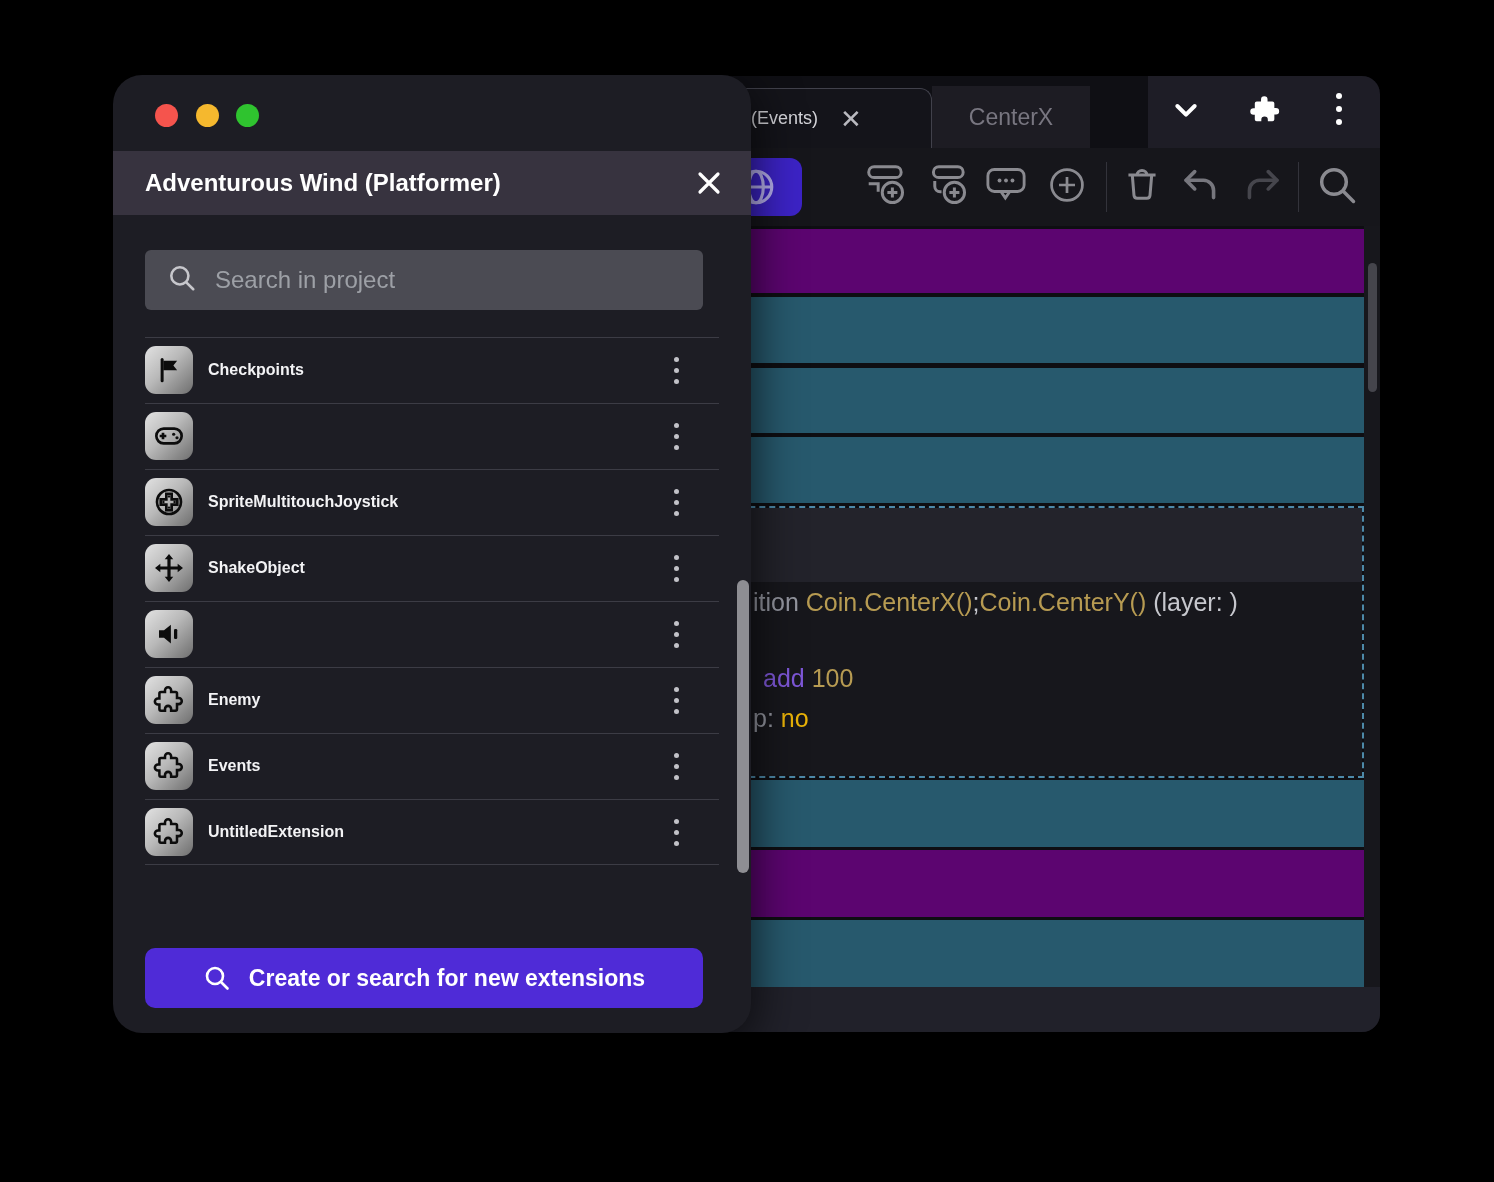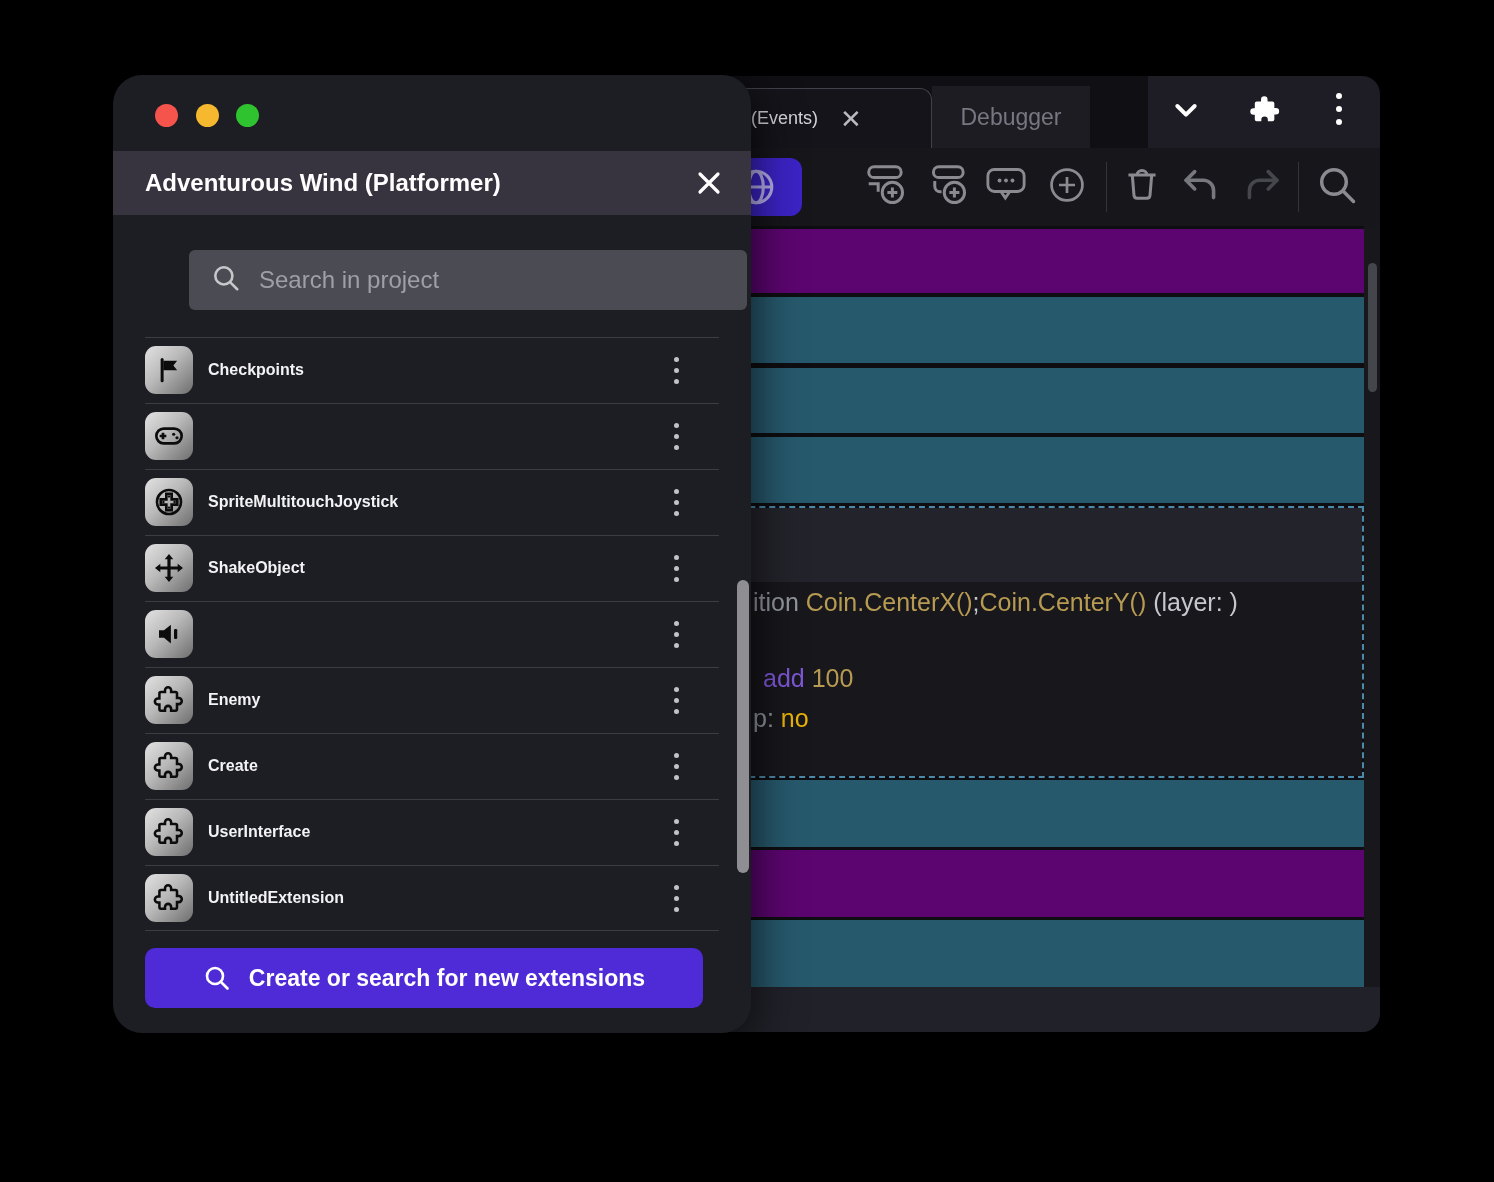--- a/index.html
+++ b/index.html
@@ -52,21 +52,21 @@
   .light{position:absolute;top:29px;width:23px;height:23px;border-radius:50%;}
   .light.red{left:42px;background:#f5544d;}
   .light.yellow{left:83px;background:#f5b82e;}
   .light.green{left:123px;background:#2fc32f;}
   .modal-header{position:absolute;left:0;top:76px;width:100%;height:64px;background:#37333f;
     display:flex;align-items:center;padding:0 28px 0 32px;box-sizing:border-box;}
   .modal-title{flex:1;color:#ffffff;font-size:24px;font-weight:bold;}
   .modal-close{width:28px;height:28px;cursor:pointer;}
 
   .searchbox{position:absolute;left:32px;top:175px;width:558px;height:60px;background:#4b4b53;
-    border-radius:6px;display:flex;align-items:center;padding:0 18px 0 22px;box-sizing:border-box;gap:16px;margin-left:44px;}
+    border-radius:6px;display:flex;align-items:center;padding:0 18px 0 22px;box-sizing:border-box;gap:16px;}
   .searchbox input{flex:1;background:transparent;border:none;outline:none;
     font-size:24px;color:#e8e8ec;font-family:inherit;}
   .searchbox input::placeholder{color:#9da0a6;}
 
   .ext-list{position:absolute;left:0;top:262px;width:100%;}
   .ext-row{position:relative;height:66px;display:flex;align-items:center;
     padding:0 0 0 32px;box-sizing:border-box;cursor:pointer;}
   .ext-row::before{content:"";position:absolute;left:32px;right:32px;top:0;height:1px;background:#3c3c45;}
   .ext-row:last-child::after{content:"";position:absolute;left:32px;right:32px;bottom:0;height:1px;background:#3c3c45;}
   .ext-icon{width:48px;height:48px;border-radius:11px;flex:0 0 48px;
@@ -90,21 +90,21 @@
 <div class="stage">
 
   <section class="events-window">
 
     <div class="tabbar">
       <div class="tab active">
         <span class="tab-label">(Events)</span>
         <span class="tab-close">✕</span>
       </div>
       <div class="tab inactive">
-        <span class="tab-label">Debugger</span>
+        <span class="tab-label">CenterX</span>
       </div>
       <div class="tab-controls">
         <span class="tc" style="left:22px">
           <svg width="32" height="32" viewBox="0 0 24 24" fill="none">
               <path d="M5.5 9l6.5 6.5L18.5 9" stroke="#fff" stroke-width="3" stroke-linecap="round" stroke-linejoin="round"></path>
             </svg>
         </span>
         <span class="tc" style="left:100px">
           <svg width="34" height="34" viewBox="0 0 24 24">
               <path fill="#fff" d="M9.2 4.6a2.3 2.3 0 014.6 0V6h3.4c.8 0 1.4.6 1.4 1.4v3.1h1.1a2.3 2.3 0 010 4.6h-1.1v3.5c0 .8-.6 1.4-1.4 1.4h-3.2v-1.2a2.3 2.3 0 00-4.6 0V20H6.2c-.8 0-1.4-.6-1.4-1.4v-3.2H3.9a2.3 2.3 0 010-4.6h.9V7.4c0-.8.6-1.4 1.4-1.4h3V4.6z"></path>
@@ -322,34 +322,21 @@
             <i></i>
             <i></i>
           </span>
         </div>
         <div class="ext-row">
           <span class="ext-icon">
             <svg width="32" height="32" viewBox="0 0 24 24" fill="none" stroke="currentColor" stroke-width="1.9">
               <path d="M9 6V4.7a2.3 2.3 0 014.6 0V6h3.2c.7 0 1.2.5 1.2 1.2v3.3h1.3a2.3 2.3 0 010 4.6H18v3.7c0 .7-.5 1.2-1.2 1.2h-3.2v-1.3a2.3 2.3 0 00-4.6 0V20H6c-.7 0-1.2-.5-1.2-1.2v-3.4H3.7a2.3 2.3 0 010-4.6h1.1V7.2c0-.7.5-1.2 1.2-1.2H9z"></path>
             </svg>
           </span>
-          <span class="ext-label">Create</span>
-          <span class="kebab">
-            <i></i>
-            <i></i>
-            <i></i>
-          </span>
-        </div>
-        <div class="ext-row">
-          <span class="ext-icon">
-            <svg width="32" height="32" viewBox="0 0 24 24" fill="none" stroke="currentColor" stroke-width="1.9">
-              <path d="M9 6V4.7a2.3 2.3 0 014.6 0V6h3.2c.7 0 1.2.5 1.2 1.2v3.3h1.3a2.3 2.3 0 010 4.6H18v3.7c0 .7-.5 1.2-1.2 1.2h-3.2v-1.3a2.3 2.3 0 00-4.6 0V20H6c-.7 0-1.2-.5-1.2-1.2v-3.4H3.7a2.3 2.3 0 010-4.6h1.1V7.2c0-.7.5-1.2 1.2-1.2H9z"></path>
-            </svg>
-          </span>
-          <span class="ext-label">UserInterface</span>
+          <span class="ext-label">Events</span>
           <span class="kebab">
             <i></i>
             <i></i>
             <i></i>
           </span>
         </div>
         <div class="ext-row">
           <span class="ext-icon">
             <svg width="32" height="32" viewBox="0 0 24 24" fill="none" stroke="currentColor" stroke-width="1.9">
               <path d="M9 6V4.7a2.3 2.3 0 014.6 0V6h3.2c.7 0 1.2.5 1.2 1.2v3.3h1.3a2.3 2.3 0 010 4.6H18v3.7c0 .7-.5 1.2-1.2 1.2h-3.2v-1.3a2.3 2.3 0 00-4.6 0V20H6c-.7 0-1.2-.5-1.2-1.2v-3.4H3.7a2.3 2.3 0 010-4.6h1.1V7.2c0-.7.5-1.2 1.2-1.2H9z"></path>

